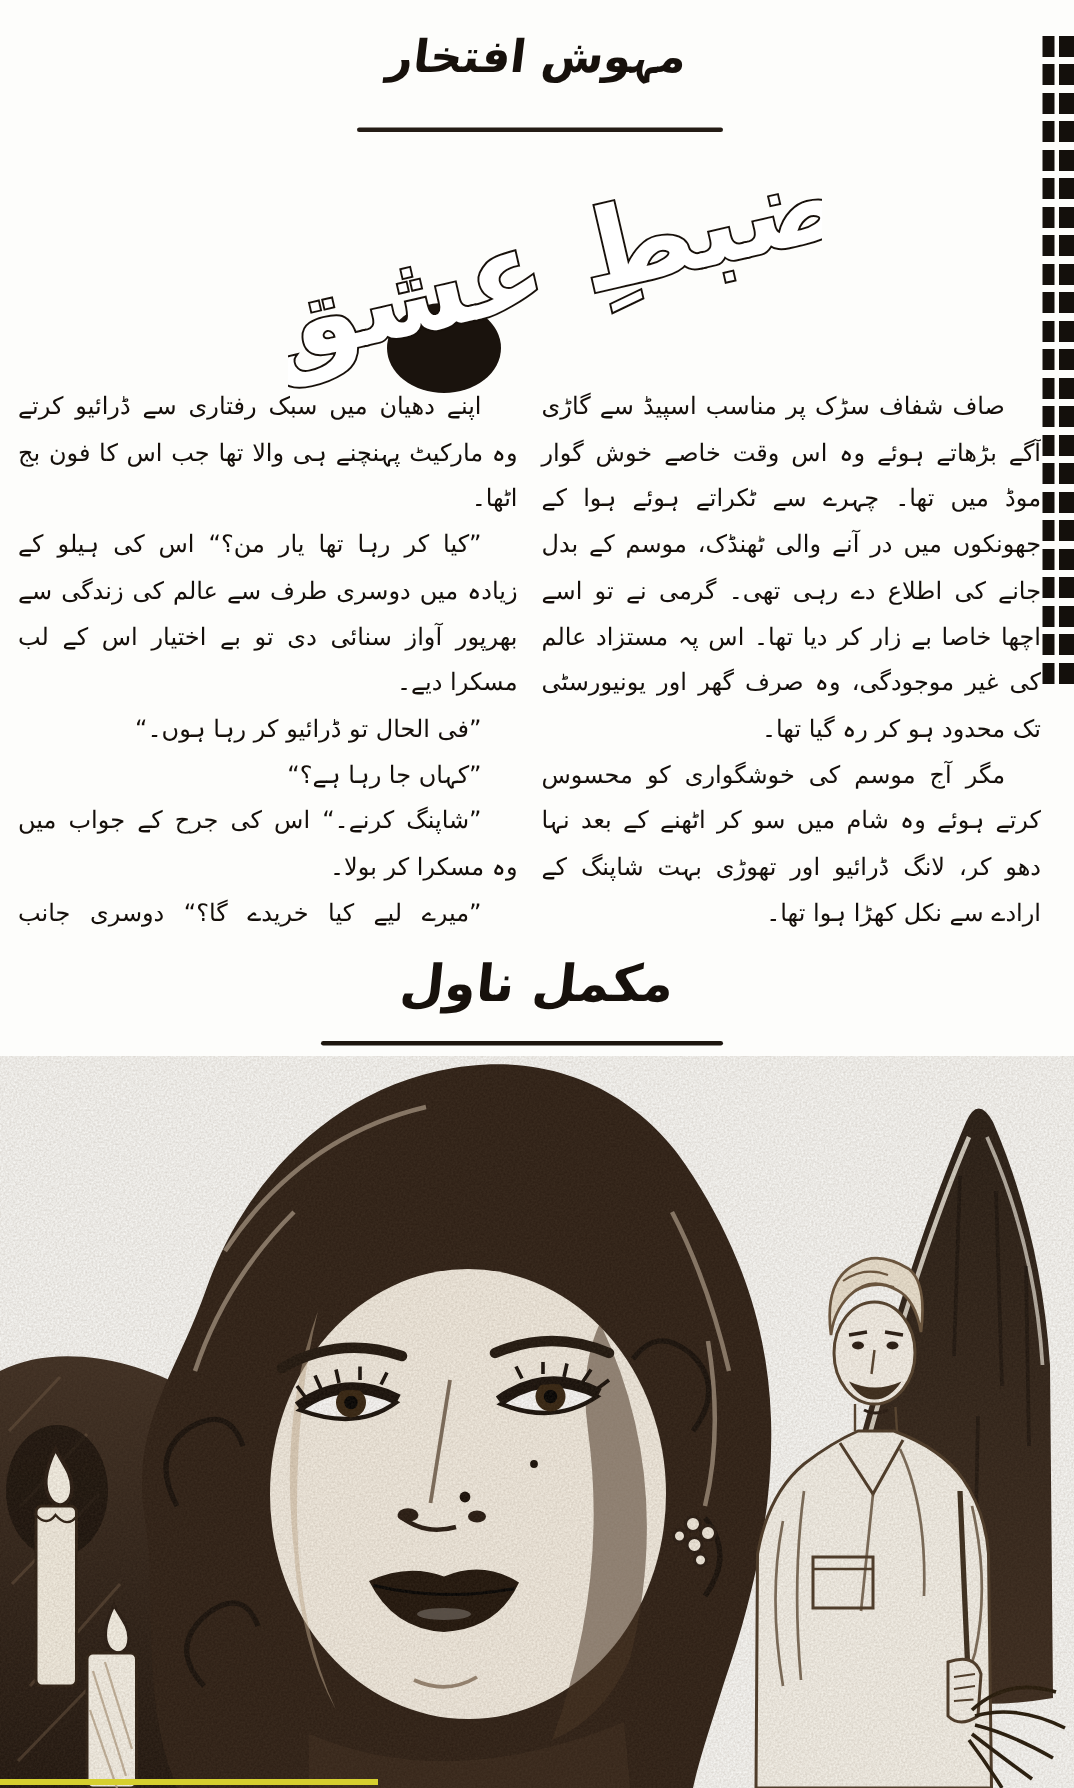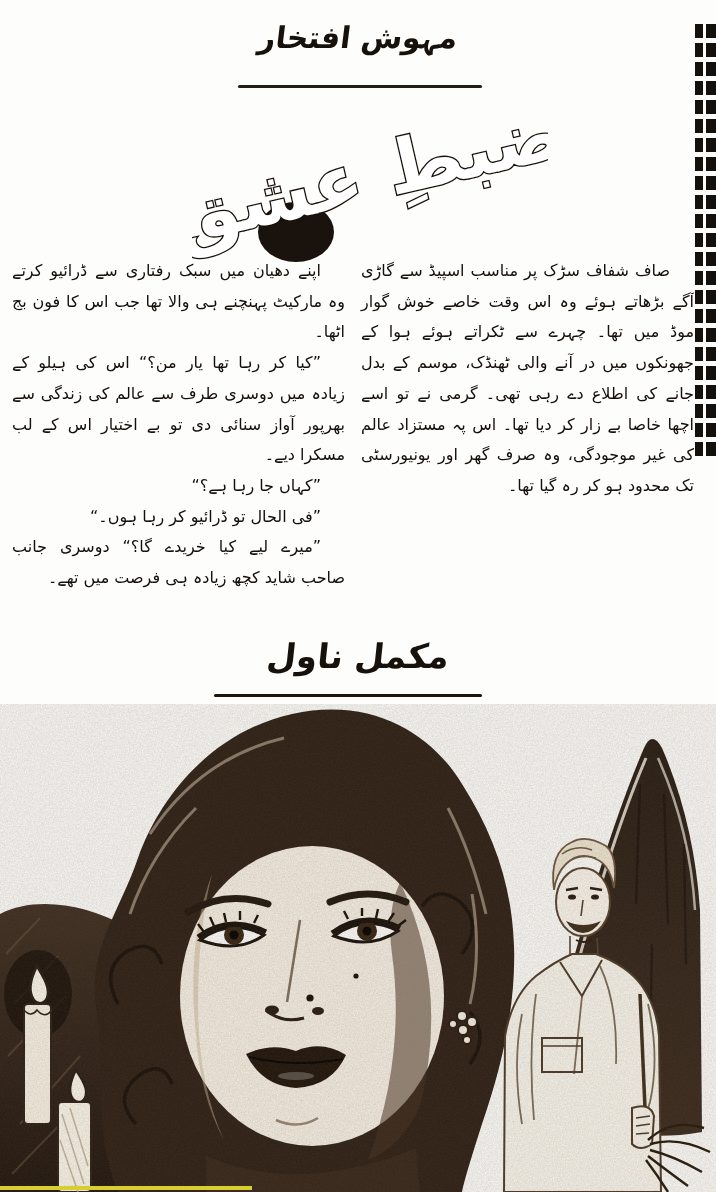--- a/index.html
+++ b/index.html
@@ -65,27 +65,29 @@
 
   <div class="edge-marks">
     <div class="edge-strip inner"></div>
     <div class="edge-strip outer"></div>
   </div>
 
   <div class="columns">
     <div class="col">
 
     <p>صاف شفاف سڑک پر مناسب اسپیڈ سے گاڑی آگے بڑھاتے ہوئے وہ اس وقت خاصے خوش گوار موڈ میں تھا۔ چہرے سے ٹکراتے ہوئے ہوا کے جھونکوں میں در آنے والی ٹھنڈک، موسم کے بدل جانے کی اطلاع دے رہی تھی۔ گرمی نے تو اسے اچھا خاصا بے زار کر دیا تھا۔ اس پہ مستزاد عالم کی غیر موجودگی، وہ صرف گھر اور یونیورسٹی تک محدود ہو کر رہ گیا تھا۔</p>
+        <p>مگر آج موسم کی خوشگواری کو محسوس کرتے ہوئے وہ شام میں سو کر اٹھنے کے بعد نہا دھو کر، لانگ ڈرائیو اور تھوڑی بہت شاپنگ کے ارادے سے نکل کھڑا ہوا تھا۔</p>
       </div>
     <div class="col">
 
     <p>اپنے دھیان میں سبک رفتاری سے ڈرائیو کرتے وہ مارکیٹ پہنچنے ہی والا تھا جب اس کا فون بج اٹھا۔</p>
         <p>”کیا کر رہا تھا یار من؟“ اس کی ہیلو کے زیادہ میں دوسری طرف سے عالم کی زندگی سے بھرپور آواز سنائی دی تو بے اختیار اس کے لب مسکرا دیے۔</p>
+        <p>”فی الحال تو ڈرائیو کر رہا ہوں۔“</p>
         <p>”کہاں جا رہا ہے؟“</p>
-        <p>”فی الحال تو ڈرائیو کر رہا ہوں۔“</p>
+        <p>”شاپنگ کرنے۔“ اس کی جرح کے جواب میں وہ مسکرا کر بولا۔</p>
         <p>”میرے لیے کیا خریدے گا؟“ دوسری جانب صاحب شاید کچھ زیادہ ہی فرصت میں تھے۔</p>
       </div>
   </div>
 
   <div class="section-label">مکمل ناول</div>
   <div class="section-rule"></div>
 
   <svg class="illus" viewBox="0 0 716 488" role="img" aria-label="Black-and-white sketch: close-up portrait of a woman with wavy hair, nose pin and earring; two lit candles at lower left; a mustached man in a light jacket holding a horse-hair whisk stands before a dark pointed arch at right">
     <defs>
       <filter id="grain" x="0%" y="0%" width="100%" height="100%">

